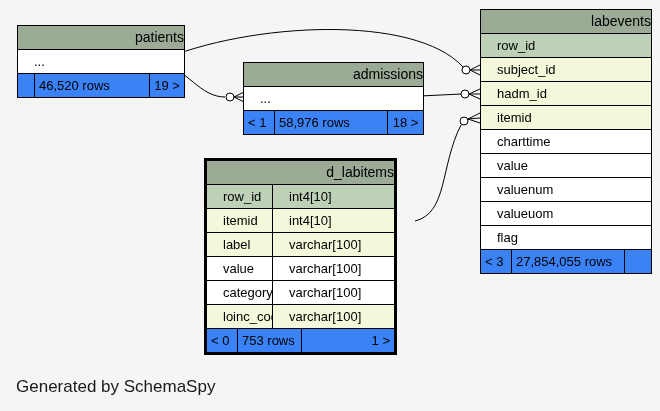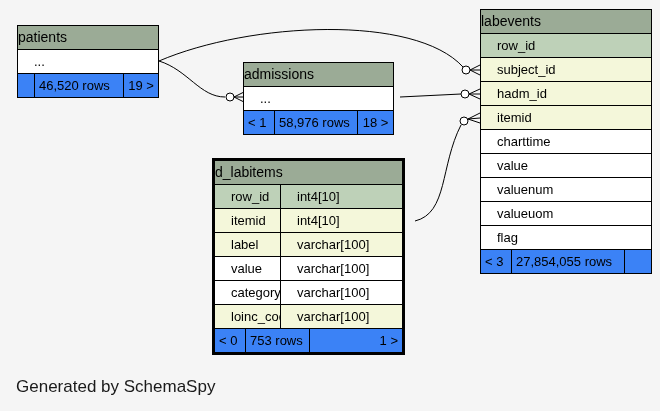--- a/index.html
+++ b/index.html
@@ -27,21 +27,21 @@
     border: 1px solid #000;
     box-sizing: border-box;
     z-index: 2;
     font-size: 13px;
   }
   .db-table.focal { border-width: 3px; }
   .db-header {
     background: var(--color-header, #9bab96);
     height: 23px;
     line-height: 23px;
-    text-align: left;
+    text-align: right;
     border-bottom: 1px solid #000;
     font-size: 14px;
     overflow: hidden;
   }
   .db-row {
     display: flex;
     height: 23px;
     line-height: 23px;
     border-bottom: 1px solid #000;
     background: #ffffff;
@@ -117,45 +117,45 @@
       <path d="M 469 94 L 480 89 M 469 94 L 480 94 M 469 94 L 480 99"></path>
     </g>
 
     <g>
       <path d="M 415 221 C 448 213, 440 166, 461 125"></path>
       <circle cx="464" cy="121" r="4"></circle>
       <path d="M 468 119 L 480 113 M 468 119 L 480 118 M 468 119 L 480 123"></path>
     </g>
   </svg>
 
-  <div class="db-table" style="left:17px; top:25px; width:142px;">
+  <div class="db-table" style="left:17px; top:25px; width:168px;">
     <div class="db-header">patients</div>
     <div class="db-row plain">
       <div class="cell-name">...</div>
     </div>
     <div class="db-footer">
       <div class="fcell parents" style="width:17px;"></div>
       <div class="fcell rowcount" style="flex:1;">46,520 rows</div>
       <div class="fcell children" style="width:34px;">19 &gt;</div>
     </div>
   </div>
 
-  <div class="db-table" style="left:243px; top:62px; width:151px;">
+  <div class="db-table" style="left:243px; top:62px; width:181px;">
     <div class="db-header">admissions</div>
     <div class="db-row plain">
       <div class="cell-name">...</div>
     </div>
     <div class="db-footer">
       <div class="fcell parents" style="width:31px;">&lt; 1</div>
       <div class="fcell rowcount" style="flex:1;">58,976 rows</div>
       <div class="fcell children" style="width:35px;">18 &gt;</div>
     </div>
   </div>
 
-  <div class="db-table focal" style="left:212px; top:158px; width:193px;">
+  <div class="db-table focal" style="left:204px; top:158px; width:193px;">
     <div class="db-header">d_labitems</div>
     <div class="db-row primary">
       <div class="cell-name">row_id</div>
       <div class="cell-type">int4[10]</div>
     </div>
     <div class="db-row indexed">
       <div class="cell-name">itemid</div>
       <div class="cell-type">int4[10]</div>
     </div>
     <div class="db-row indexed">

